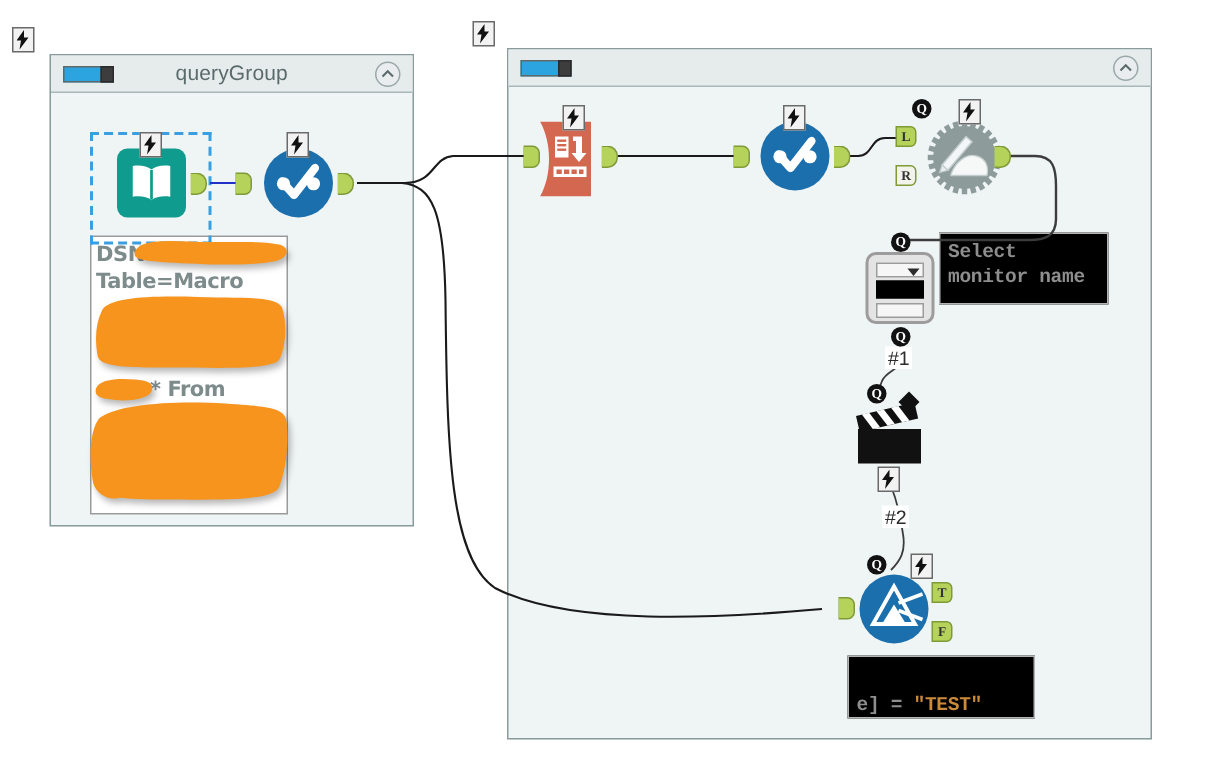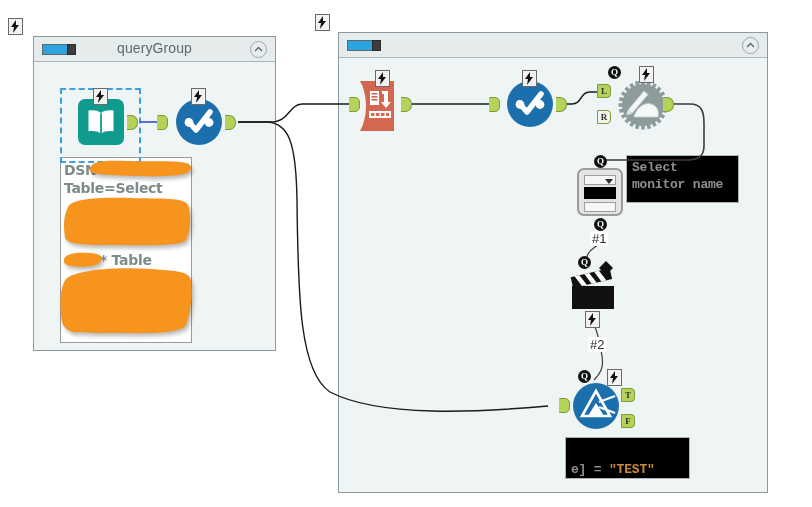--- a/index.html
+++ b/index.html
@@ -351,22 +351,22 @@
       <circle cx="13" cy="23.5" r="4.4" fill="#fff"></circle>
       <circle cx="33" cy="23.5" r="4.4" fill="#fff"></circle>
       <polyline points="12,22 20,31 34,13" fill="none" stroke="#fff" stroke-width="5.5" stroke-linecap="round" stroke-linejoin="round"></polyline>
     </svg>
   </div>
   <div class="anchor out" style="left:225px; top:115px;"></div>
 
   <div class="cfg-box" style="left:60px; top:157px; width:132px; height:186px;"></div>
 
   <div class="cfg-line" style="left:64px; top:162px;">DSN=</div>
-  <div class="cfg-line" style="left:64px; top:180px;">Table=Select</div>
-  <div class="cfg-line" style="left:100px; top:252px;">* Table</div>
+  <div class="cfg-line" style="left:64px; top:180px;">Table=Macro</div>
+  <div class="cfg-line" style="left:100px; top:252px;">* From</div>
 
   <svg class="blob-shadow" style="position:absolute; left:86px; top:156px; z-index:6;" width="110" height="24" viewBox="0 0 110 24">
     <path d="M4,12 C6,5 20,4 40,5 C62,6 86,4 100,7 C108,9 106,16 98,18
              C80,22 46,20 26,19 C10,18 2,17 4,12 Z" fill="#f7941e"></path>
   </svg>
 
   <svg class="blob-shadow" style="position:absolute; left:62px; top:195px; z-index:6;" width="130" height="53" viewBox="0 0 130 53">
     <path d="M6,12 C10,3 40,2 70,3 C98,4 122,2 126,10 C130,22 128,38 124,45
              C118,52 80,50 50,50 C24,50 4,50 3,42 C1,30 2,20 6,12 Z" fill="#f7941e"></path>
   </svg>

